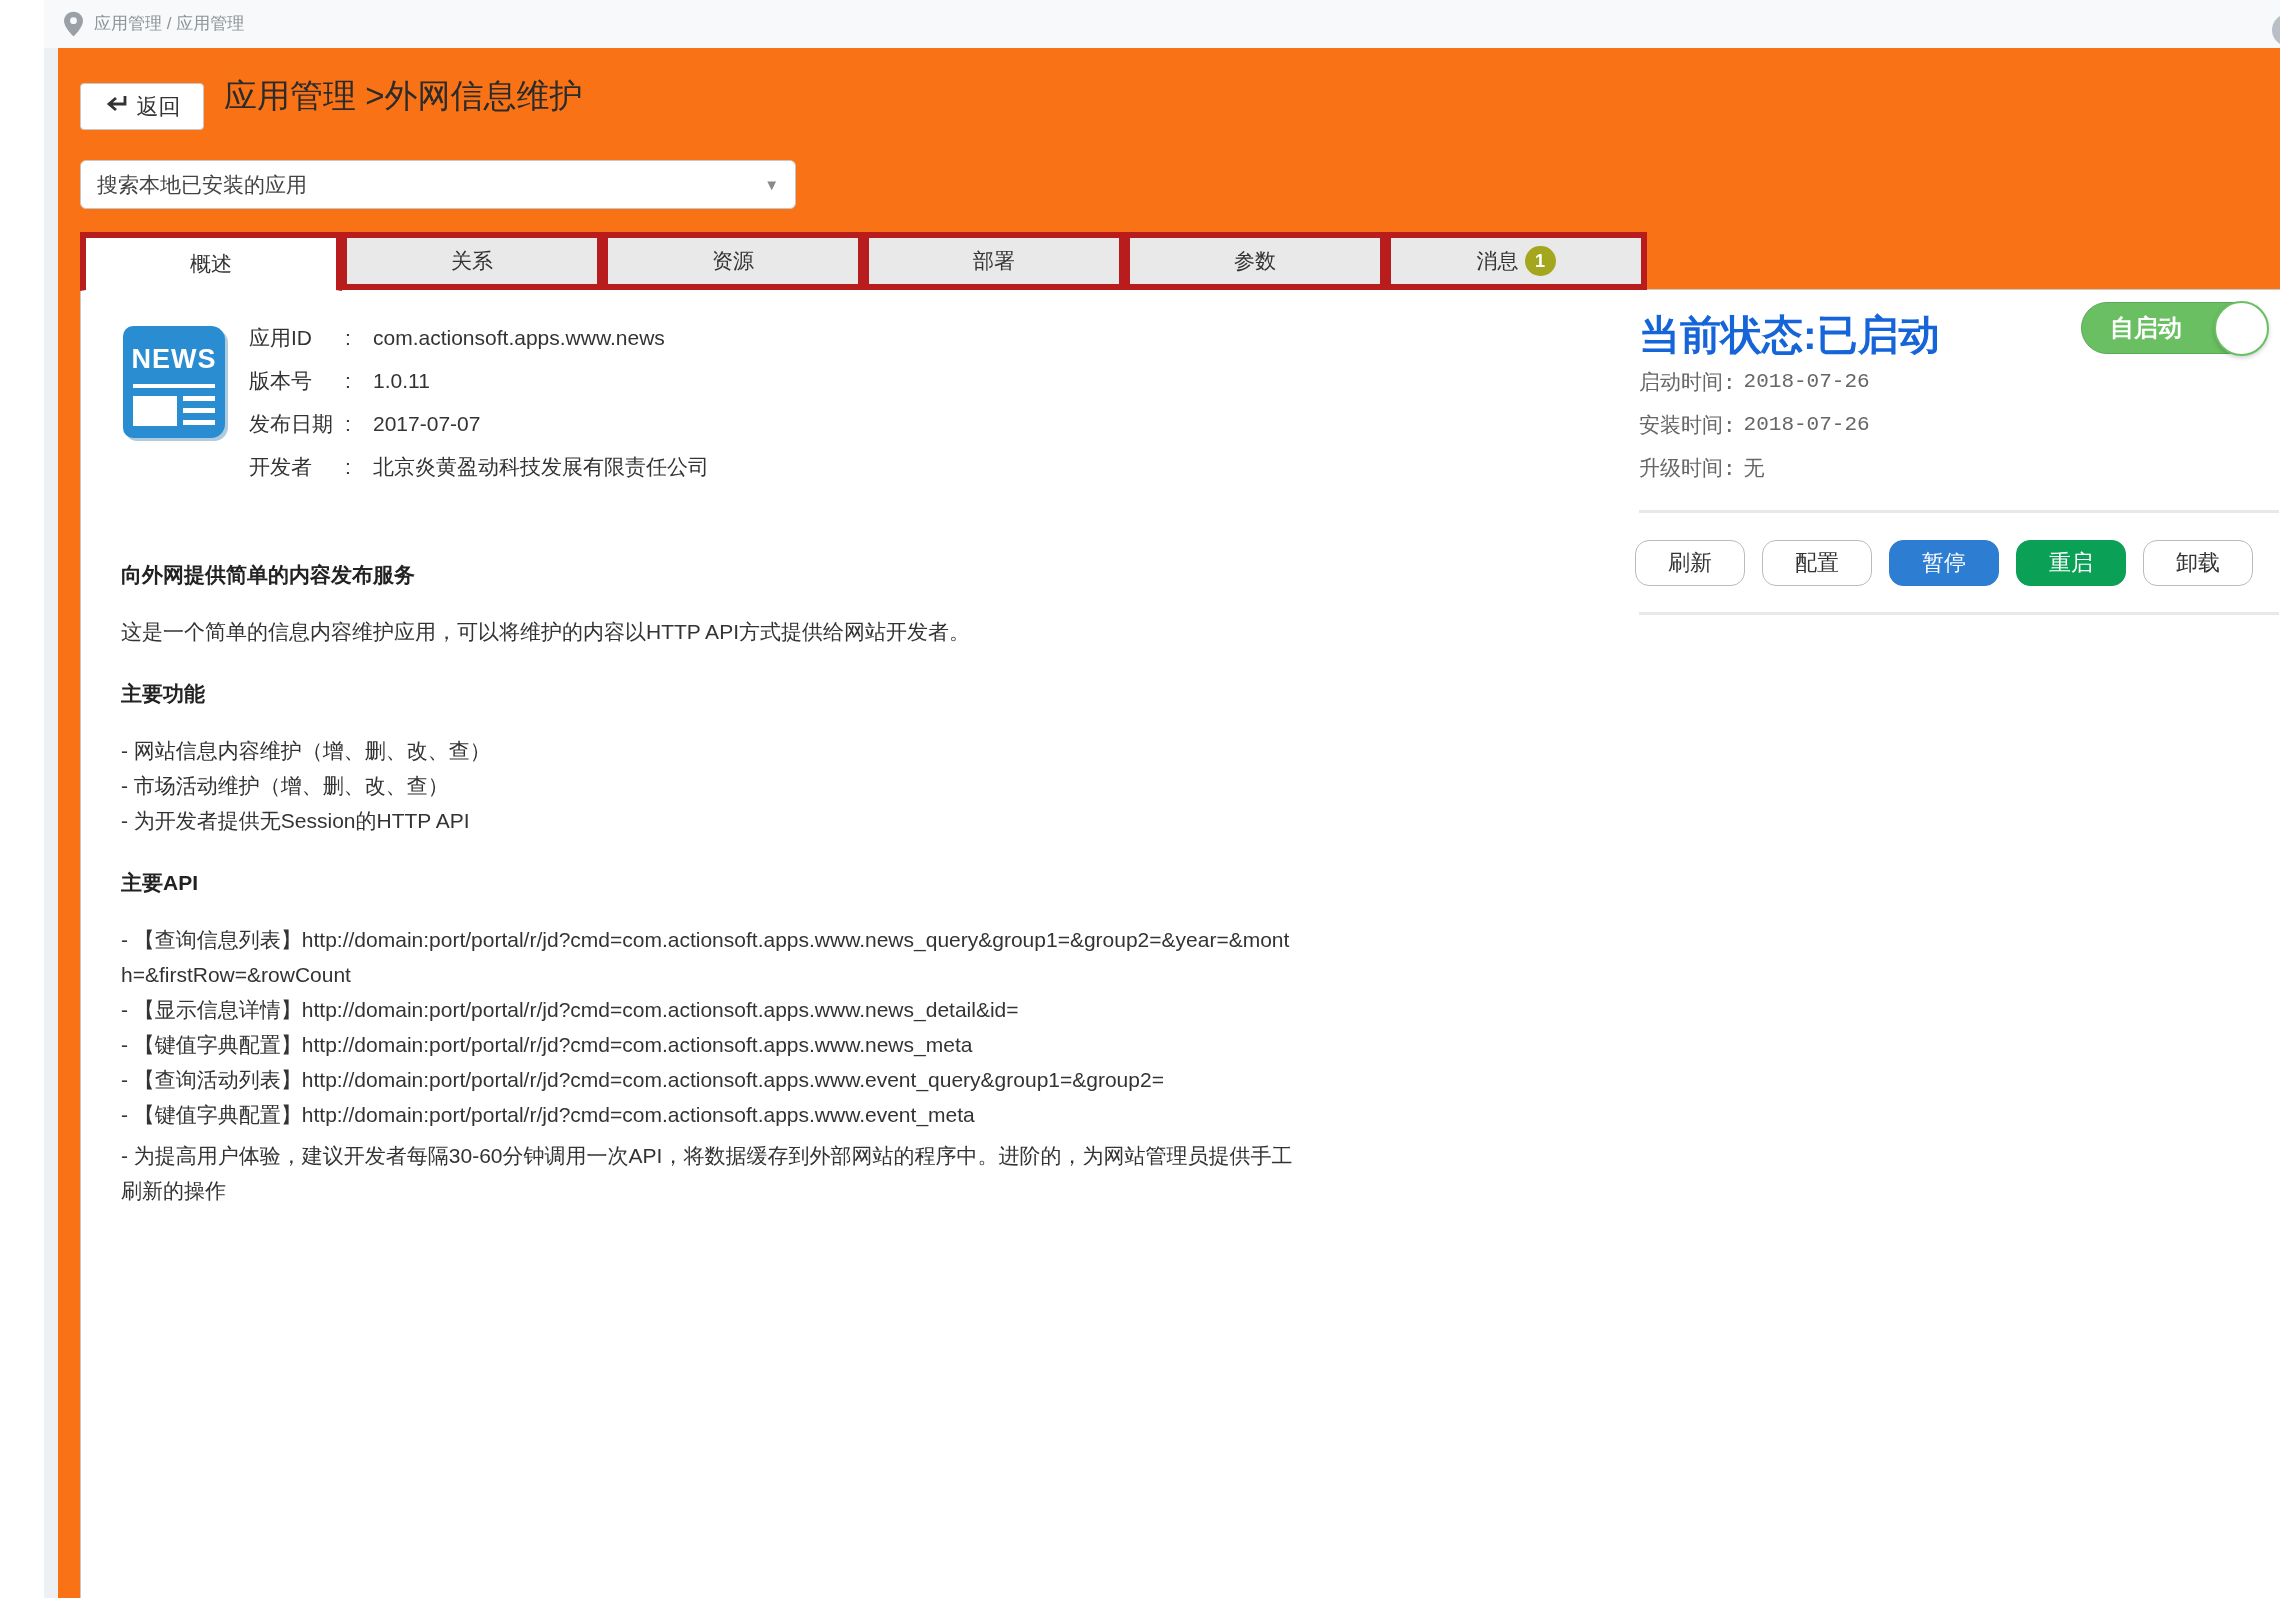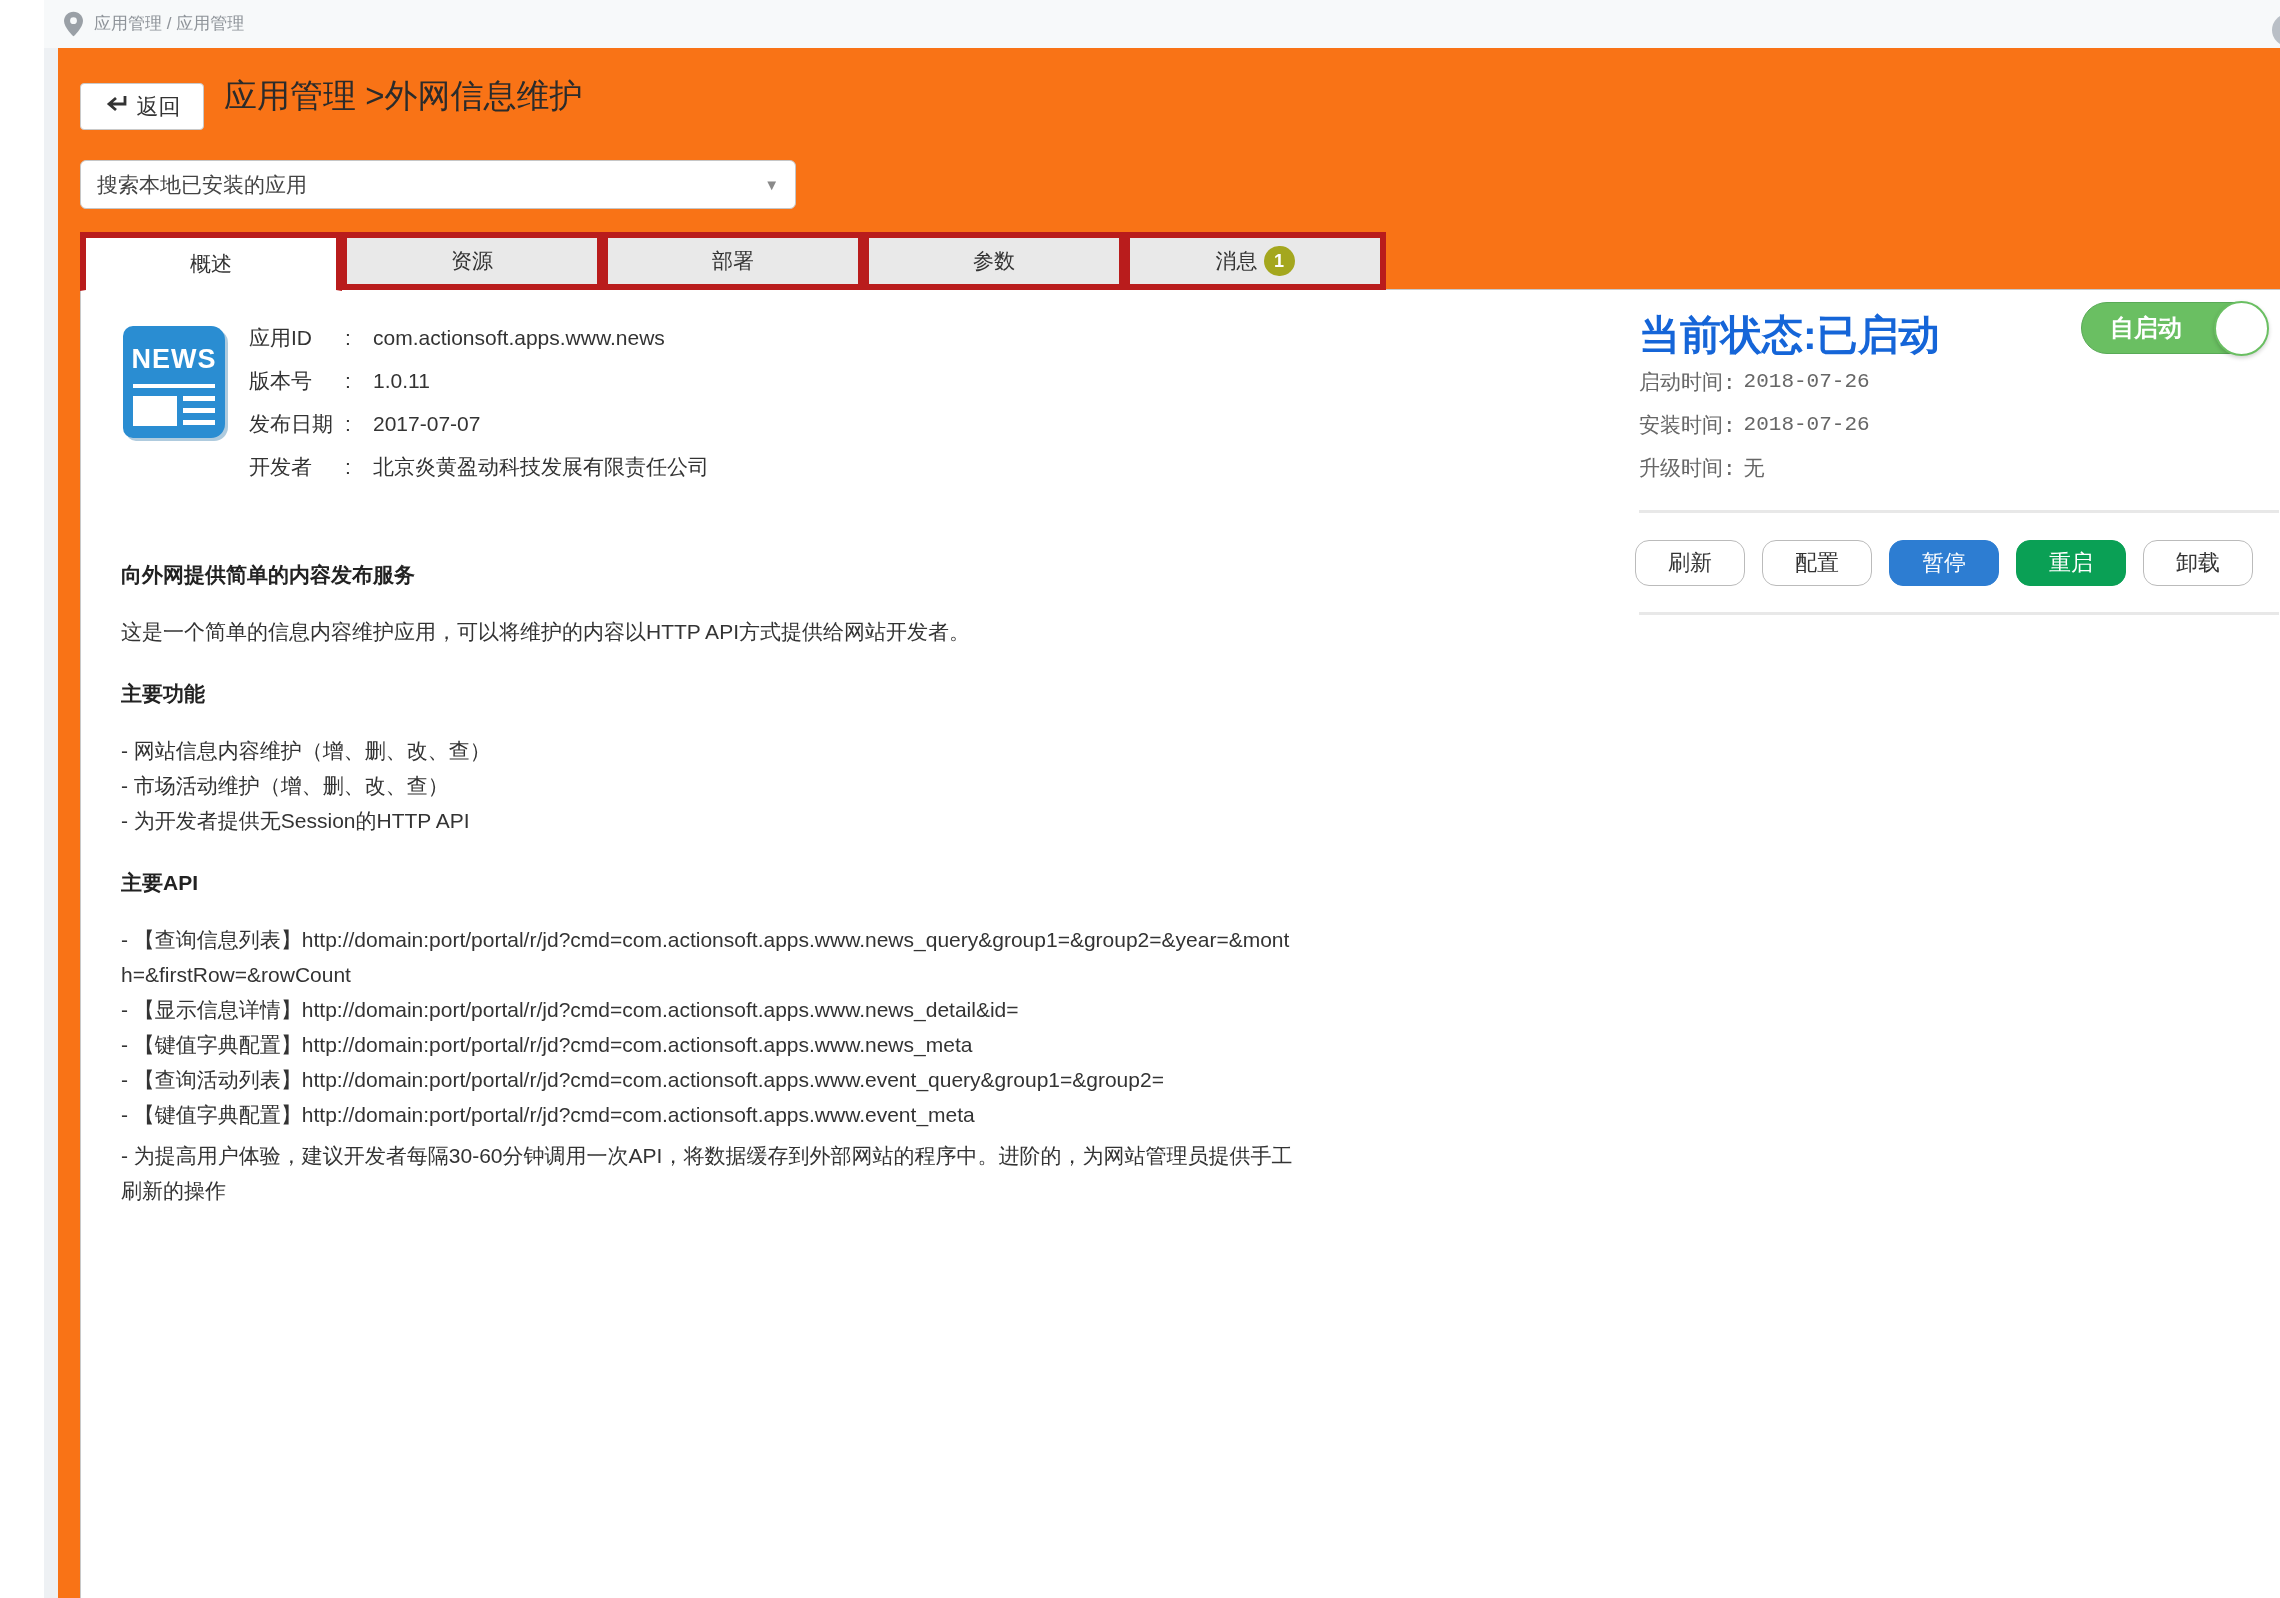--- a/index.html
+++ b/index.html
@@ -119,20 +119,23 @@
   <h1 class="page-title">应用管理 &gt;外网信息维护</h1>
 
   <div class="select-box">
     <span class="sel-text">搜索本地已安装的应用</span>
     <span class="caret">▼</span>
   </div>
 
   <div class="tabs" id="tabs">
       <div class="tab active">
         <span>概述</span>
+      </div>
+      <div class="tab">
+        <span>关系</span>
       </div>
       <div class="tab">
         <span>资源</span>
       </div>
       <div class="tab">
         <span>部署</span>
       </div>
       <div class="tab">
         <span>参数</span>
       </div>

